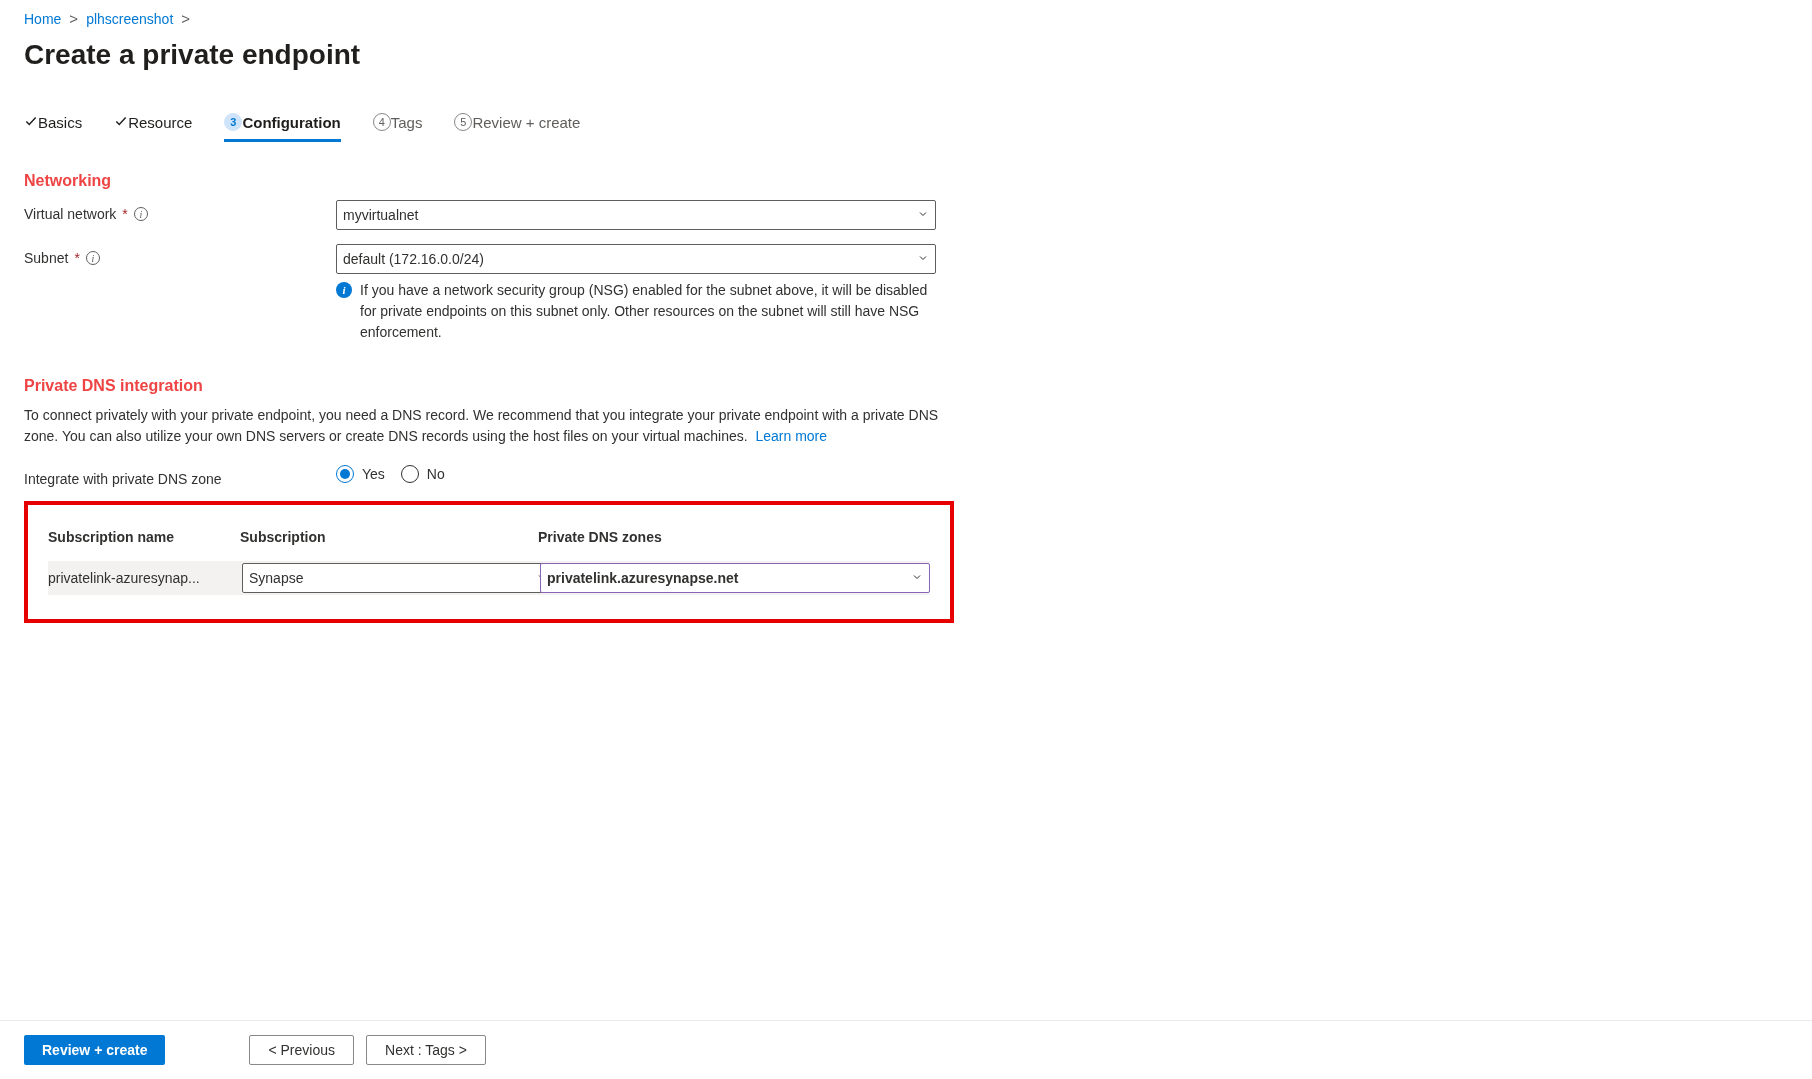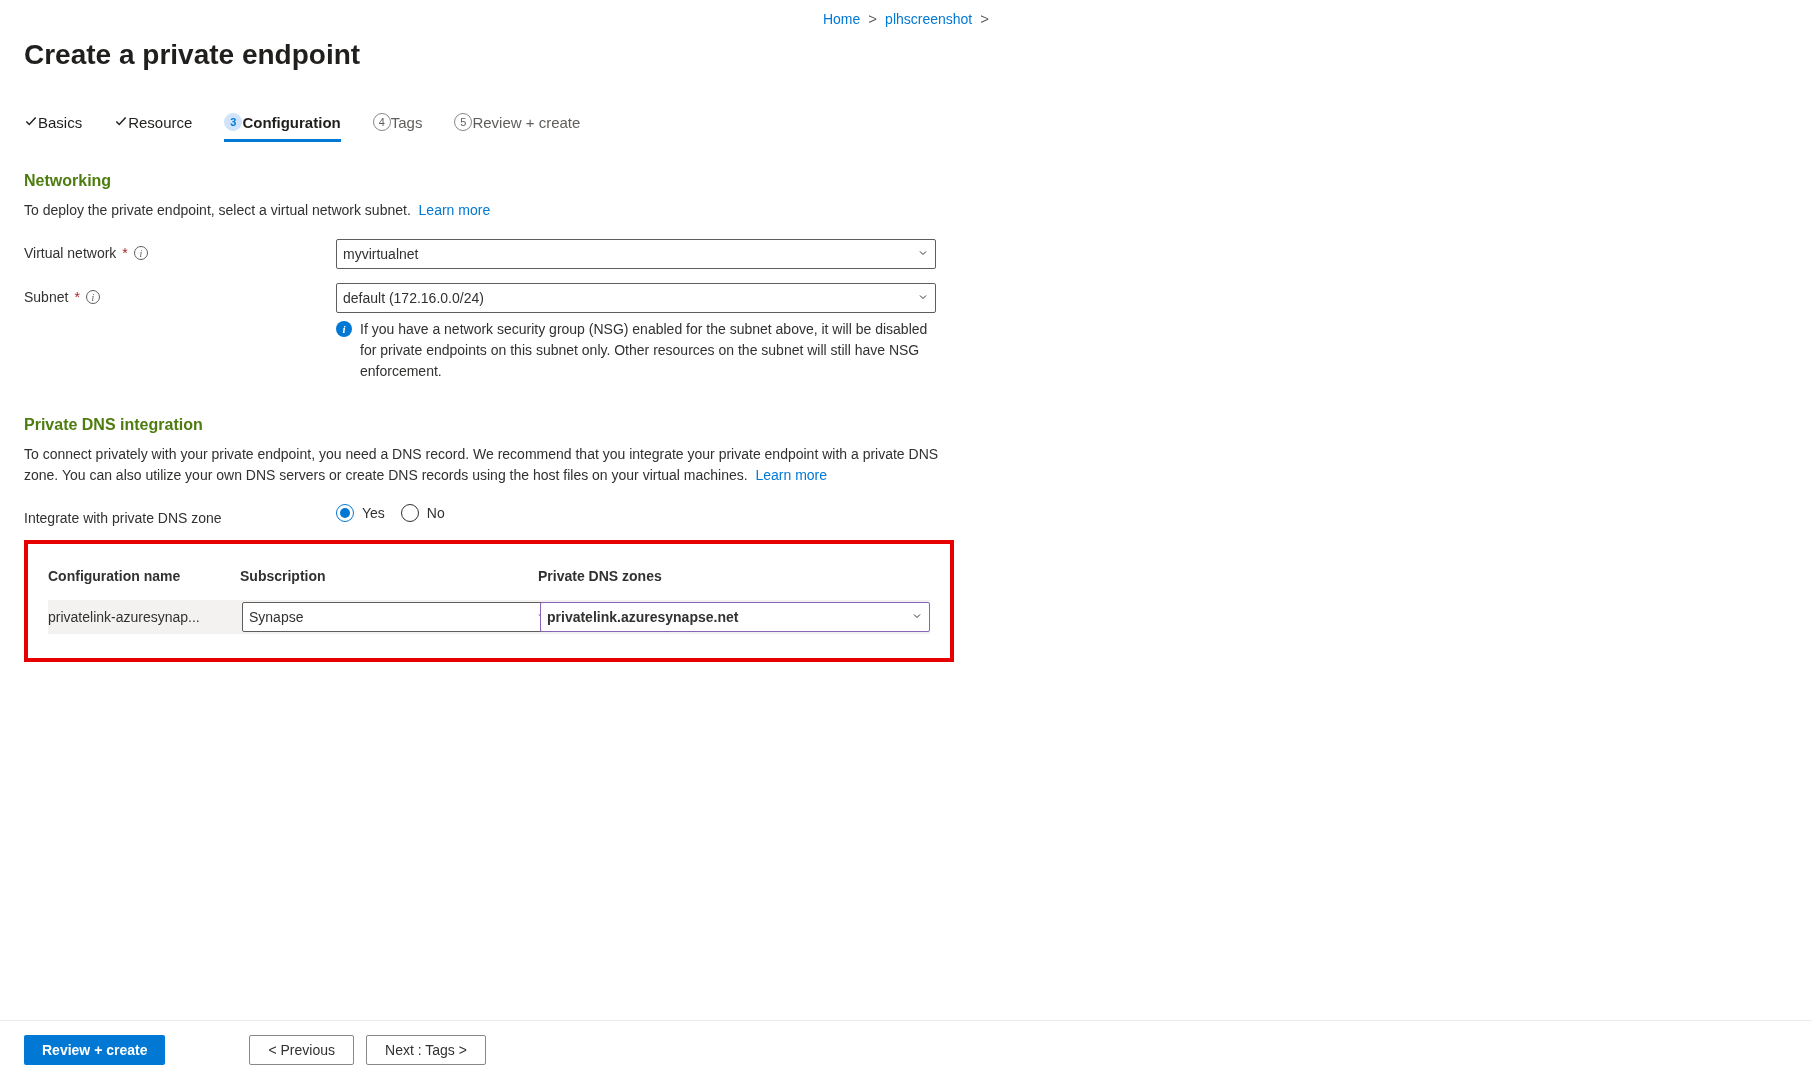--- a/index.html
+++ b/index.html
@@ -10,21 +10,20 @@
       background: #fff;
     }
     .page { padding: 0 24px 90px 24px; }
     
     .breadcrumb {
       display: flex;
       align-items: center;
       gap: 8px;
       padding: 10px 0 8px 0;
       font-size: 14px;
-      justify-content: center;
     }
     .breadcrumb a {
       color: #0078d4;
       text-decoration: none;
       cursor: pointer;
     }
     .breadcrumb .sep {
       color: #605e5c;
       font-size: 15px;
     }
@@ -82,21 +81,21 @@
       border-color: #cfe4fa;
       color: #0078d4;
       font-weight: 600;
     }
     .tab.pending { color: #605e5c; }
     
     .section-title {
       font-weight: 600;
       font-size: 16px;
       margin: 30px 0 10px 0;
-      color: #4d7c0f;
+      color: #ef4444;
     }
     .section-desc {
       font-size: 14px;
       color: #323130;
       max-width: 926px;
       line-height: 1.5;
       margin-bottom: 18px;
     }
     .section-desc a { color: #0078d4; text-decoration: none; cursor: pointer; }
     
@@ -302,23 +301,20 @@
       <span class="num">4</span>
       <span>Tags</span>
     </div>
     <div class="tab pending">
       <span class="num">5</span>
       <span>Review + create</span>
     </div>
   </div>
 
   <div class="section-title">Networking</div>
-  <div class="section-desc">
-    <span>To deploy the private endpoint, select a virtual network subnet.</span>&nbsp;&nbsp;<a>Learn more</a>
-  </div>
 
   <div class="form-row">
     <div class="form-label">
       <span>Virtual network</span>
       <span class="req">*</span>
       <span class="info-icon">i</span>
     </div>
     <div class="form-control">
       <div class="select">
         <span>myvirtualnet</span>
@@ -371,21 +367,21 @@
         <div class="radio">
           <span class="dot"></span>
           <span>No</span>
         </div>
       </div>
     </div>
   </div>
 
   <div class="highlight-box">
     <div class="dns-table-header">
-      <div class="col1">Configuration name</div>
+      <div class="col1">Subscription name</div>
       <div class="col2">Subscription</div>
       <div class="col3">Private DNS zones</div>
     </div>
     <div class="dns-row">
       <div class="col1">privatelink-azuresynap...</div>
       <div class="col2">
         <div class="select">
           <span>Synapse</span>
           <span class="chevron">
             <svg viewBox="0 0 24 24" fill="none" stroke="#323130" stroke-width="2">

